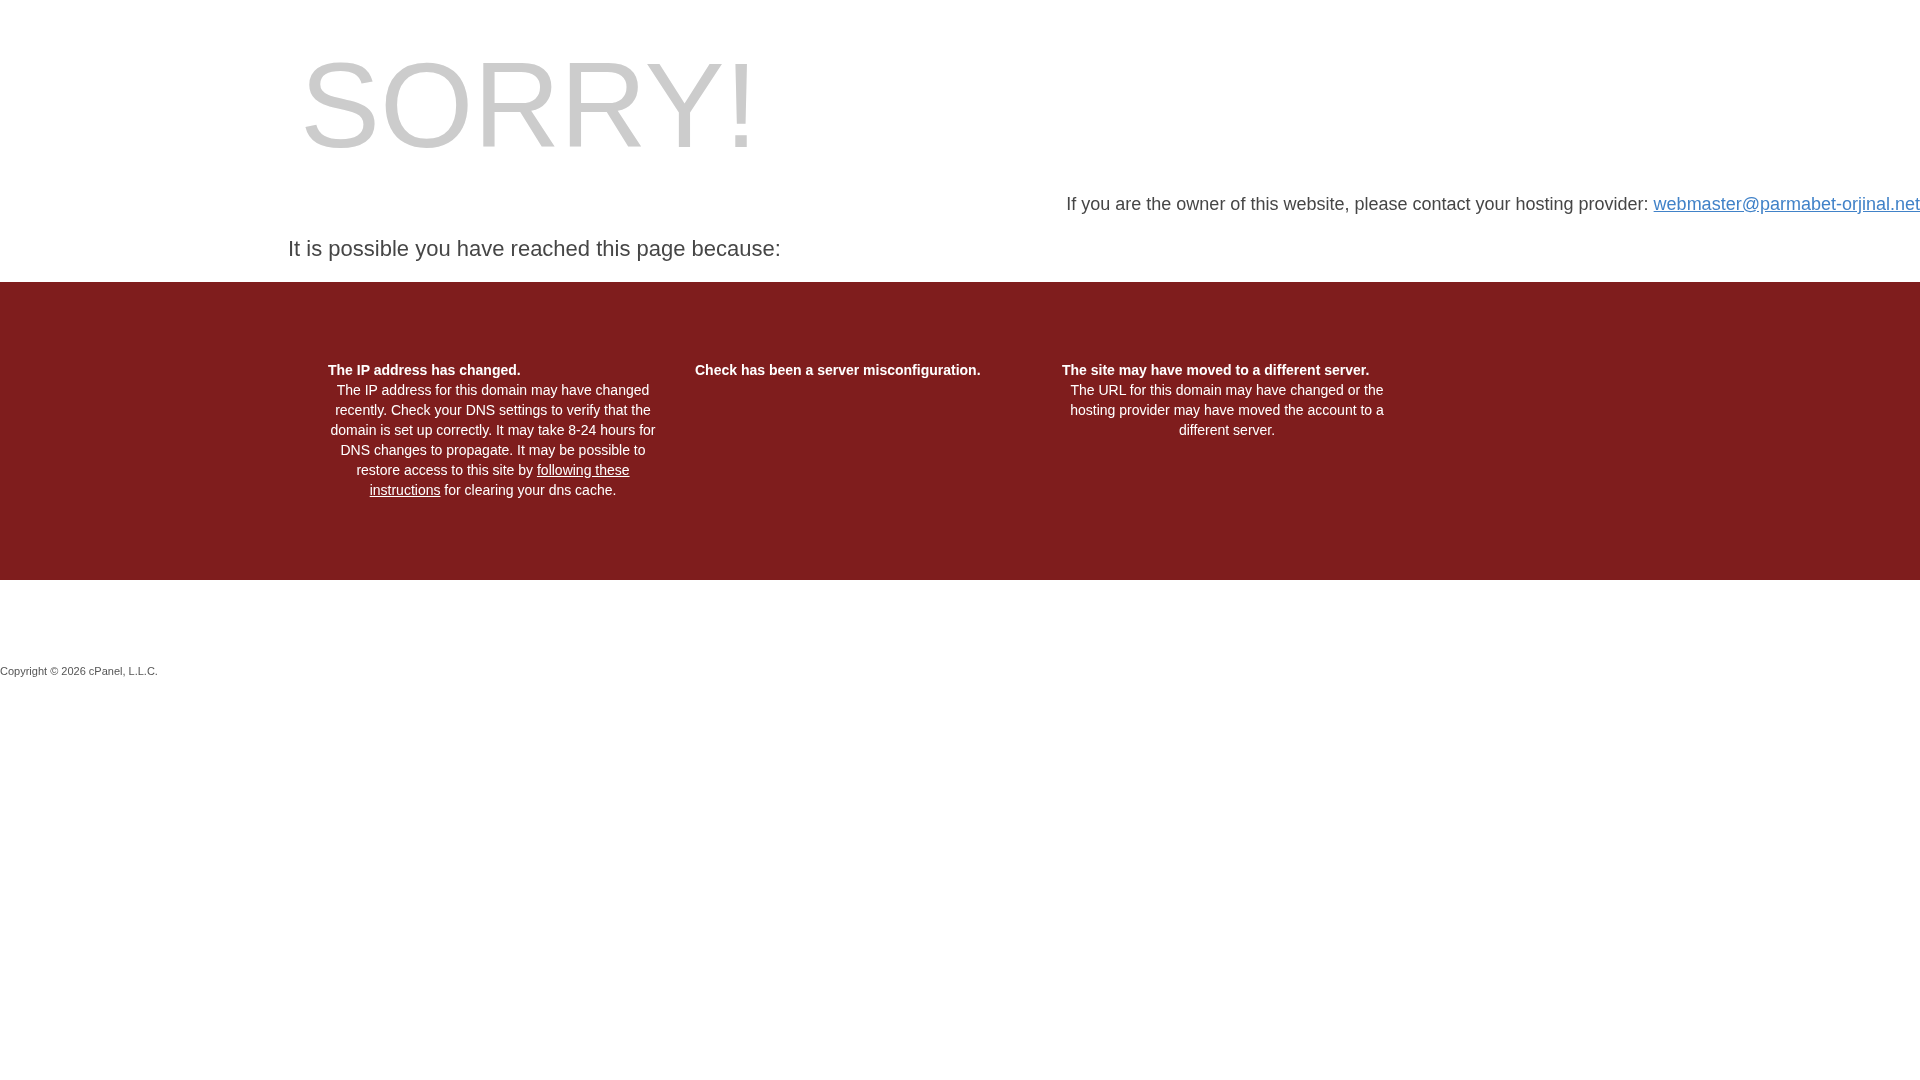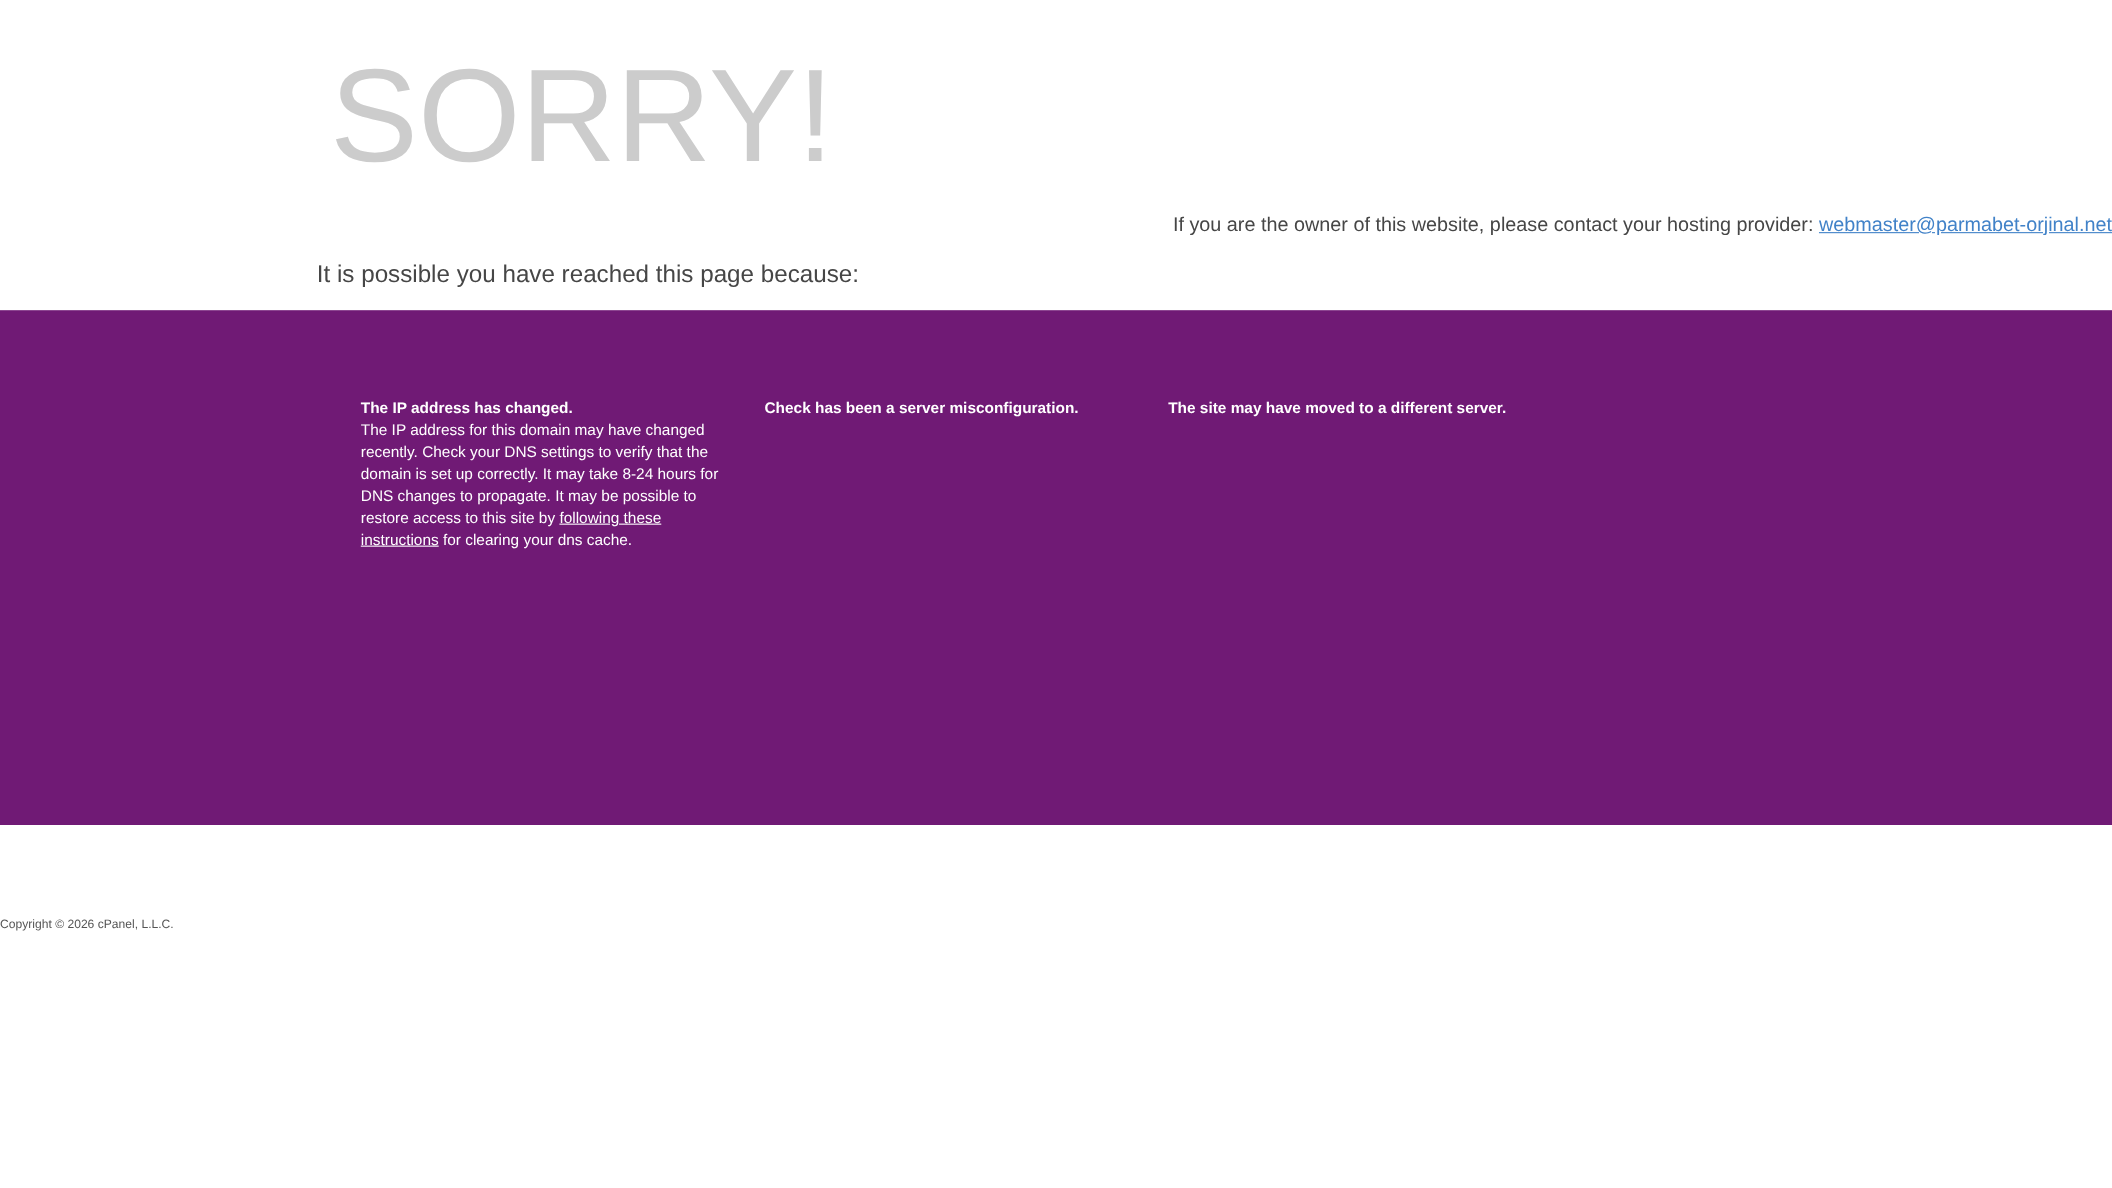--- a/index.html
+++ b/index.html
@@ -33,22 +33,22 @@
     font-size: 22px;
     line-height: 21px;
     color: #464646;
   }
   a.email-link {
     color: #4182c8;
     text-decoration: underline;
     cursor: pointer;
   }
   .reasons-band {
-    background: #701a75;
-    height: 468px;
+    background: #7f1d1d;
+    height: 298px;
     width: 100%;
     padding: 78px 0 0 328px;
     display: flex;
     gap: 37px;
     align-items: flex-start;
   }
   .reason-card {
     width: 330px;
     flex: 0 0 330px;
     color: #ffffff;
@@ -58,20 +58,21 @@
   .reason-title {
     margin: 0;
     font-size: 14px;
     line-height: 20px;
     font-weight: bold;
     color: #ffffff;
   }
   .reason-body {
     margin: 0;
     color: #ffffff;
+    text-align: center;
   }
   a.instructions-link {
     color: #ffffff;
     text-decoration: underline;
     cursor: pointer;
   }
   .page-footer {
     margin-top: 84px;
     text-align: left;
     font-size: 11px;
@@ -96,17 +97,18 @@
     <h3 class="reason-title">The IP address has changed.</h3>
     <p class="reason-body"><span>The IP address for this domain may have changed recently. Check your DNS settings to verify that the domain is set up correctly. It may take 8-24 hours for DNS changes to propagate. It may be possible to restore access to this site by </span><a class="instructions-link" href="#">following these instructions</a><span> for clearing your dns cache.</span></p>
   </div>
 
   <div class="reason-card">
     <h3 class="reason-title">Check has been a server misconfiguration.</h3>
   </div>
 
   <div class="reason-card">
     <h3 class="reason-title">The site may have moved to a different server.</h3>
+    <p class="reason-body">The URL for this domain may have changed or the hosting provider may have moved the account to a different server.</p>
   </div>
 
 </div>
 
 <div class="page-footer">Copyright © 2026 cPanel, L.L.C.</div>
 
 </body></html>

